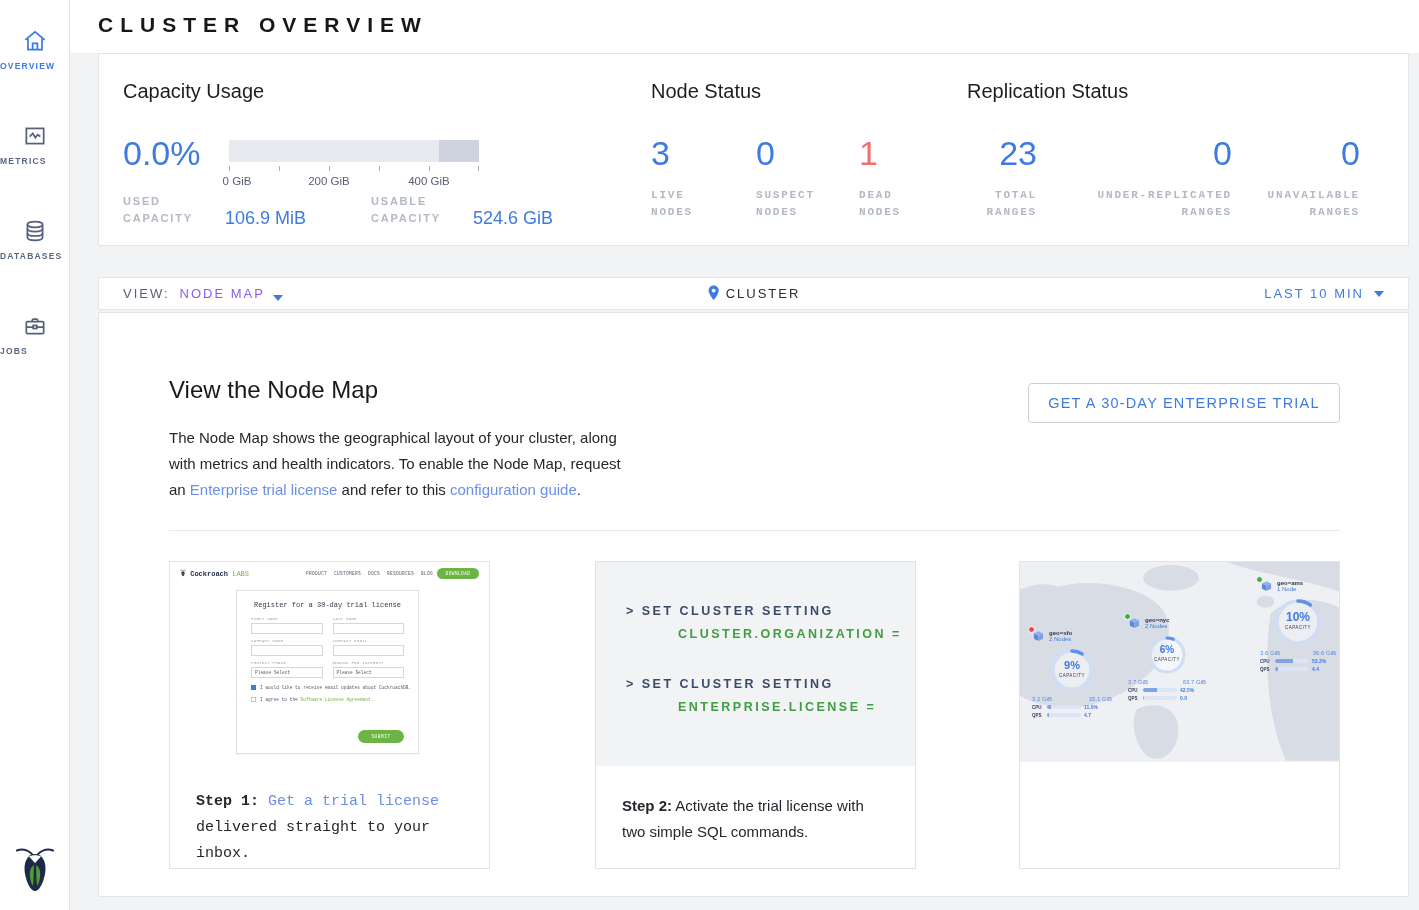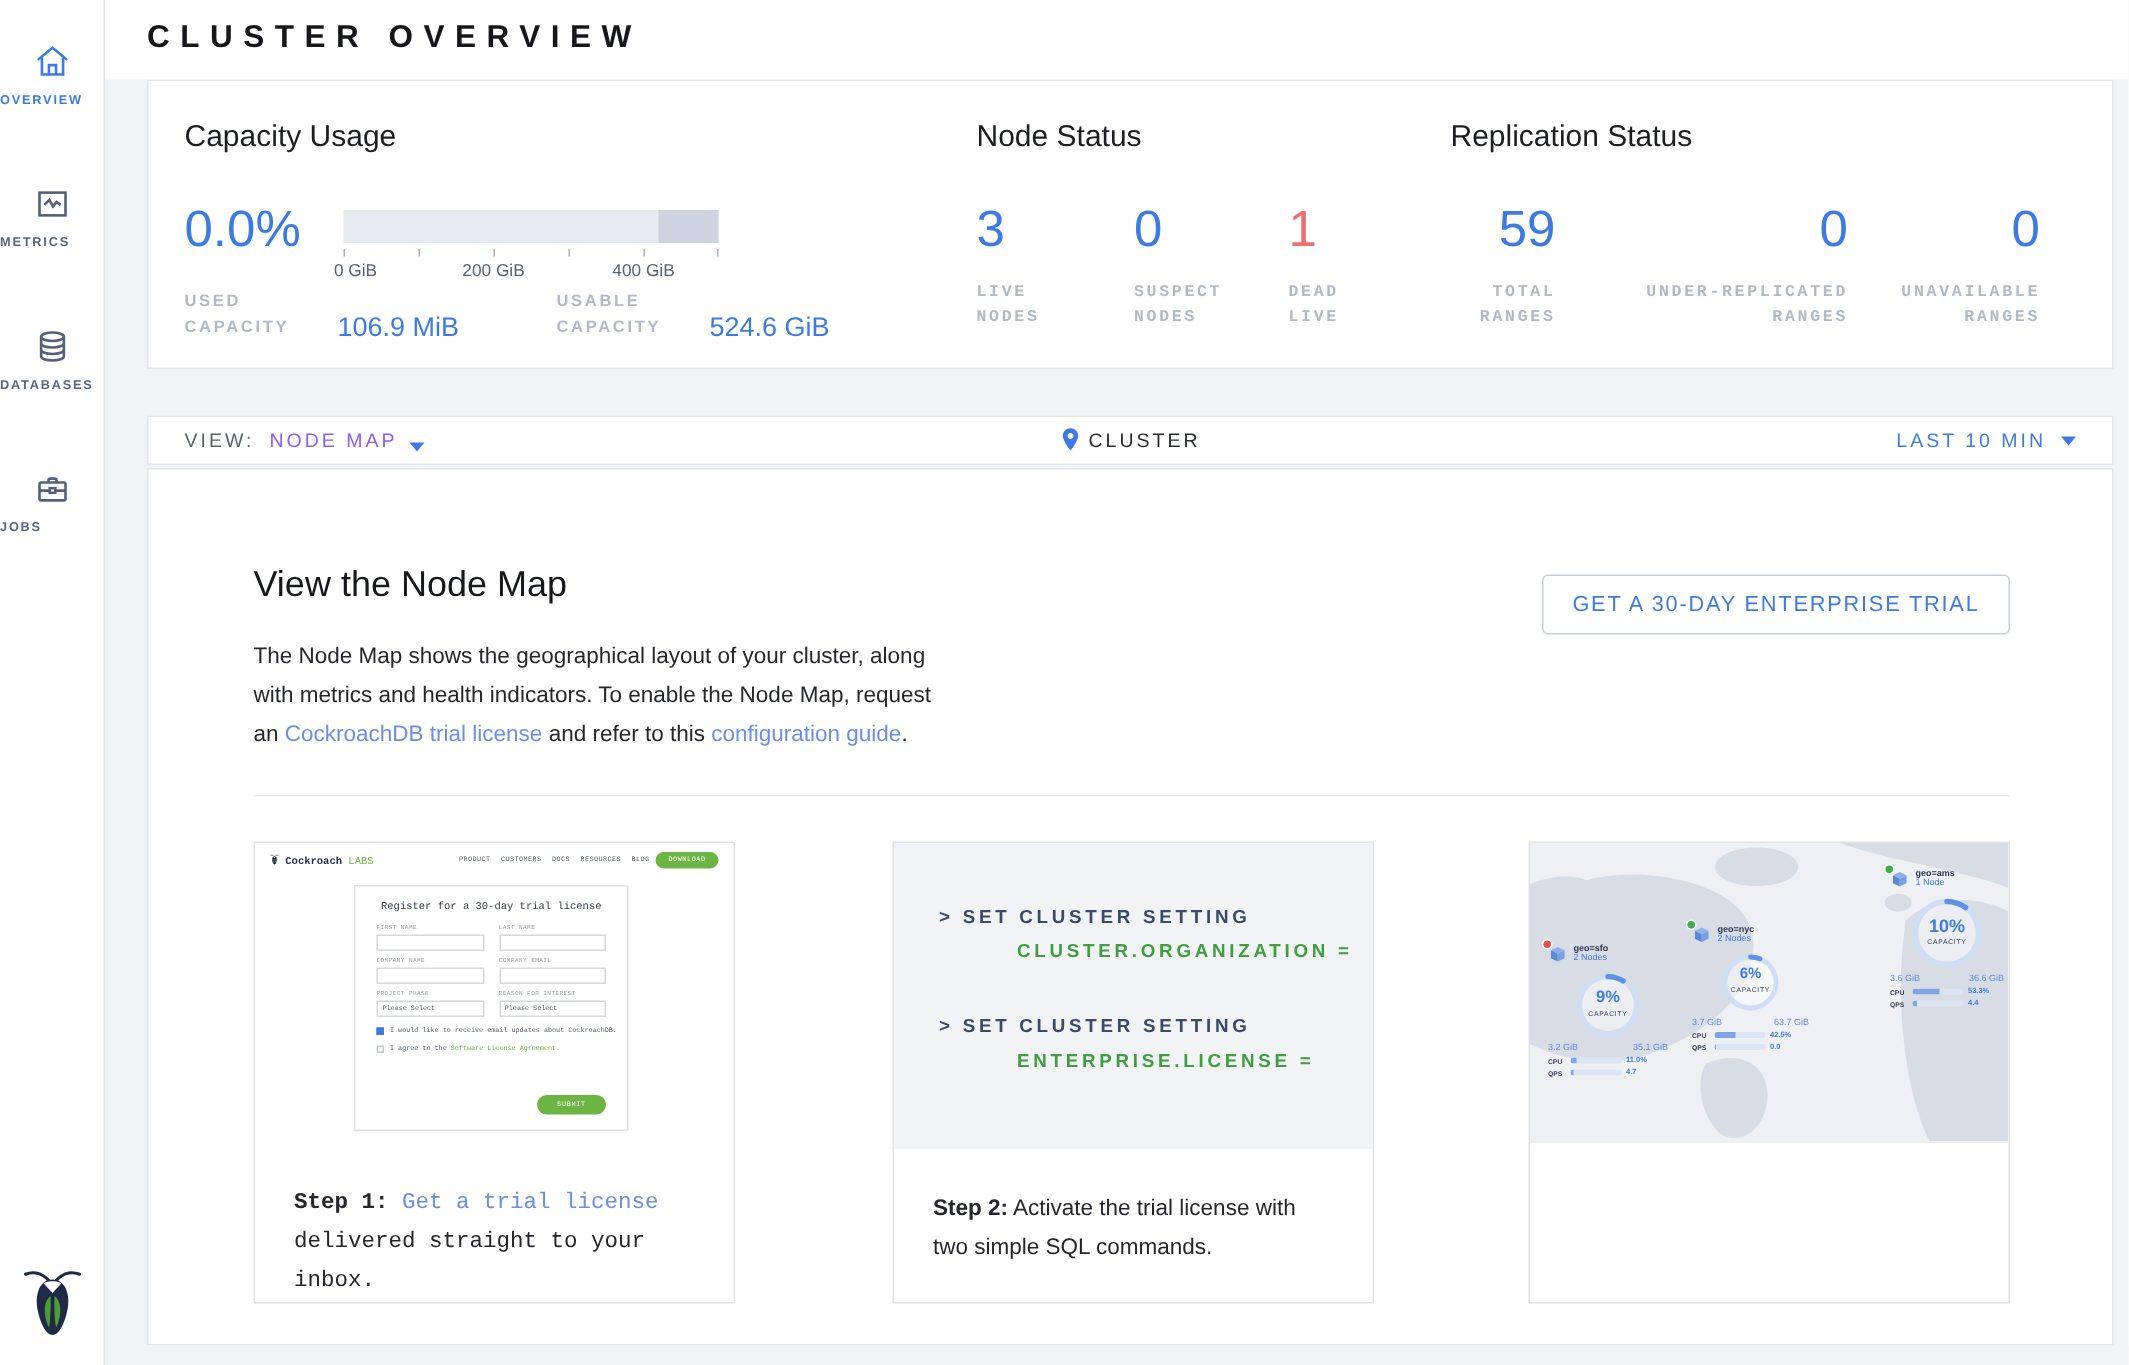--- a/index.html
+++ b/index.html
@@ -219,28 +219,28 @@
     <div class="stat" style="left:0">
       <span class="big-num">3</span>
       <span class="stat-label" style="width:70px">LIVE NODES</span>
     </div>
     <div class="stat" style="left:105px">
       <span class="big-num">0</span>
       <span class="stat-label" style="width:80px">SUSPECT NODES</span>
     </div>
     <div class="stat red" style="left:208px">
       <span class="big-num">1</span>
-      <span class="stat-label" style="width:70px">DEAD LIVE</span>
+      <span class="stat-label" style="width:70px">DEAD NODES</span>
     </div>
   </div>
 
   <div class="summary-sec sec-repl">
     <div class="section-title">Replication Status</div>
     <div class="stat" style="left:0">
-      <span class="big-num">59</span>
+      <span class="big-num">23</span>
       <span class="stat-label" style="width:70px">TOTAL RANGES</span>
     </div>
     <div class="stat" style="left:105px">
       <span class="big-num">0</span>
       <span class="stat-label" style="width:160px">UNDER-REPLICATED RANGES</span>
     </div>
     <div class="stat" style="left:283px">
       <span class="big-num">0</span>
       <span class="stat-label" style="width:110px">UNAVAILABLE RANGES</span>
     </div>
@@ -268,21 +268,21 @@
       <span class="caret"></span>
     </div>
   </div>
 </div>
 
 <div class="panel main-panel">
   <div class="nm-heading">View the Node Map</div>
   <button class="trial-btn">GET A 30-DAY ENTERPRISE TRIAL</button>
 
   <div class="nm-desc">
-    <span>The Node Map shows the geographical layout of your cluster, along with metrics and health indicators. To enable the Node Map, request an </span><a class="lnk">CockroachDB trial license</a><span> and refer to this </span><a class="lnk">configuration guide</a><span>.</span>
+    <span>The Node Map shows the geographical layout of your cluster, along with metrics and health indicators. To enable the Node Map, request an </span><a class="lnk">Enterprise trial license</a><span> and refer to this </span><a class="lnk">configuration guide</a><span>.</span>
   </div>
 
   <div class="divider"></div>
 
   <div class="step-card card-1">
     <div class="card-img">
       <div class="mini-site">
         <div class="mini-head">
           <div class="mini-logo">
             <svg width="6" height="8" viewBox="0 0 40 50" style="vertical-align:-1px">

